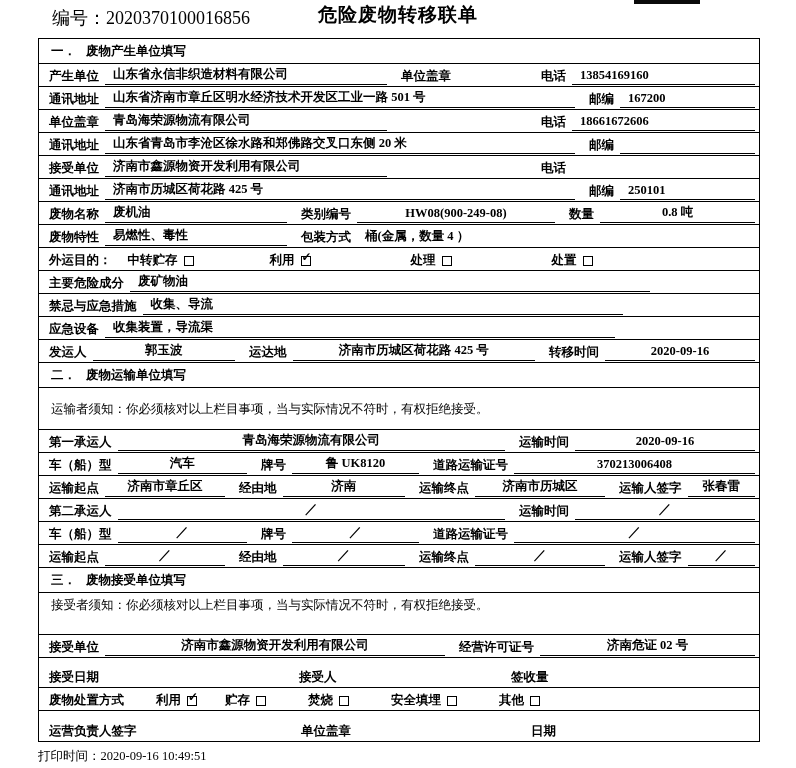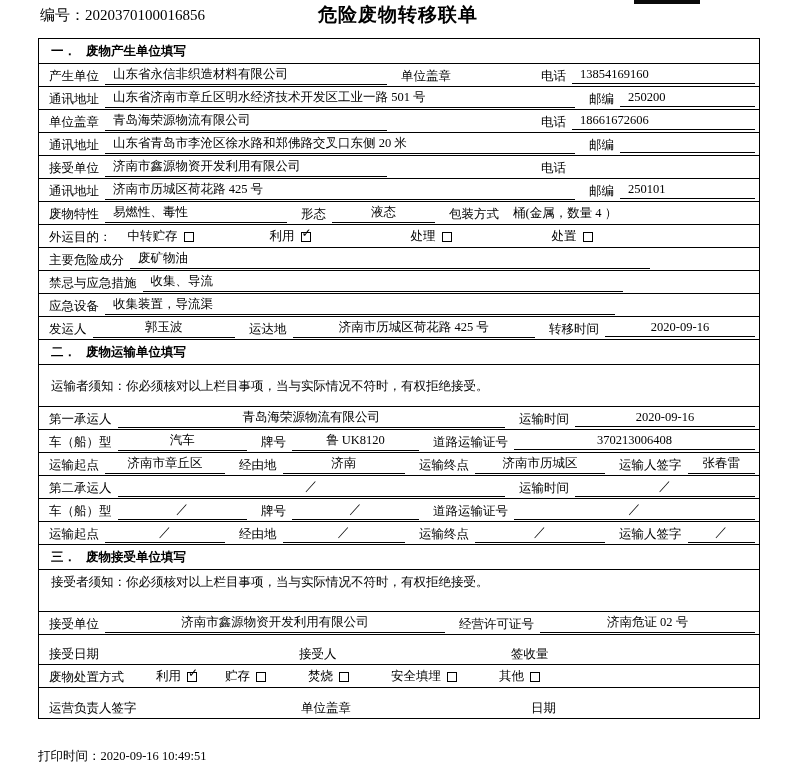--- a/index.html
+++ b/index.html
@@ -16,22 +16,22 @@
   }
   .page { position: relative; width: 796px; height: 768px; }
 
   
   .topbar {
     position: relative;
     height: 34px;
   }
   .doc-no {
     position: absolute;
-    left: 40px; top: 6px;
-    font-size: 15px;
+    left: 52px; top: 6px;
+    font-size: 18px;
     white-space: nowrap;
   }
   .doc-title {
     position: absolute;
     left: 0; right: 0; top: 2px;
     text-align: center;
     font-size: 19px;
     font-weight: bold;
     letter-spacing: 1px;
   }
@@ -63,23 +63,24 @@
     gap: 10px;
     padding: 3px 10px 3px 12px;
     font-weight: bold;
     min-height: 24px;
   }
   .sec-head .num { font-weight: bold; }
   .sec-head .ttl { font-weight: bold; }
 
   .cell {
     display: flex;
-    align-items: center;
+    align-items: flex-end;
     padding: 2px 4px 1px 10px;
     white-space: nowrap;
+    font-weight: bold;
   }
   .lbl {
     white-space: nowrap;
     padding-right: 6px;
     align-self: flex-end;
   }
   .val {
     flex: 1;
     border-bottom: 1px solid #000;
     padding: 0 4px 1px 8px;
@@ -157,21 +158,21 @@
       </div>
     </div>
 
     <div class="row">
       <div class="cell" style="width:540px">
         <span class="lbl">通讯地址</span>
         <span class="val">山东省济南市章丘区明水经济技术开发区工业一路 501 号</span>
       </div>
       <div class="cell" style="flex:1">
         <span class="lbl">邮编</span>
-        <span class="val">250200</span>
+        <span class="val">167200</span>
       </div>
     </div>
 
     <div class="row">
       <div class="cell" style="width:352px">
         <span class="lbl">单位盖章</span>
         <span class="val">青岛海荣源物流有限公司</span>
       </div>
       <div class="cell" style="width:140px">
         <span class="lbl nb"></span>
@@ -210,29 +211,39 @@
       <div class="cell" style="width:540px">
         <span class="lbl">通讯地址</span>
         <span class="val">济南市历城区荷花路 425 号</span>
       </div>
       <div class="cell" style="flex:1">
         <span class="lbl">邮编</span>
         <span class="val">250101</span>
       </div>
     </div>
 
+    <div class="row">
+      <div class="cell" style="width:252px">
+        <span class="lbl">废物名称</span>
+        <span class="val">废机油</span>
+      </div>
+      <div class="cell" style="width:268px">
+        <span class="lbl">类别编号</span>
+        <span class="val c">HW08(900-249-08)</span>
+      </div>
+      <div class="cell" style="flex:1">
+        <span class="lbl">数量</span>
+        <span class="val c">0.8 吨</span>
+      </div>
+    </div>
 
     <div class="row">
       <div class="cell" style="width:252px">
         <span class="lbl">废物特性</span>
         <span class="val">易燃性、毒性</span>
-      </div>
-      <div class="cell" style="width:148px">
-        <span class="lbl">形态</span>
-        <span class="val c">液态</span>
       </div>
       <div class="cell" style="flex:1">
         <span class="lbl">包装方式</span>
         <span class="val nb">桶(金属，数量  4 ）</span>
       </div>
     </div>
 
     <div class="row">
       <div class="cell" style="width:100%">
         <span class="lbl">外运目的：</span>

